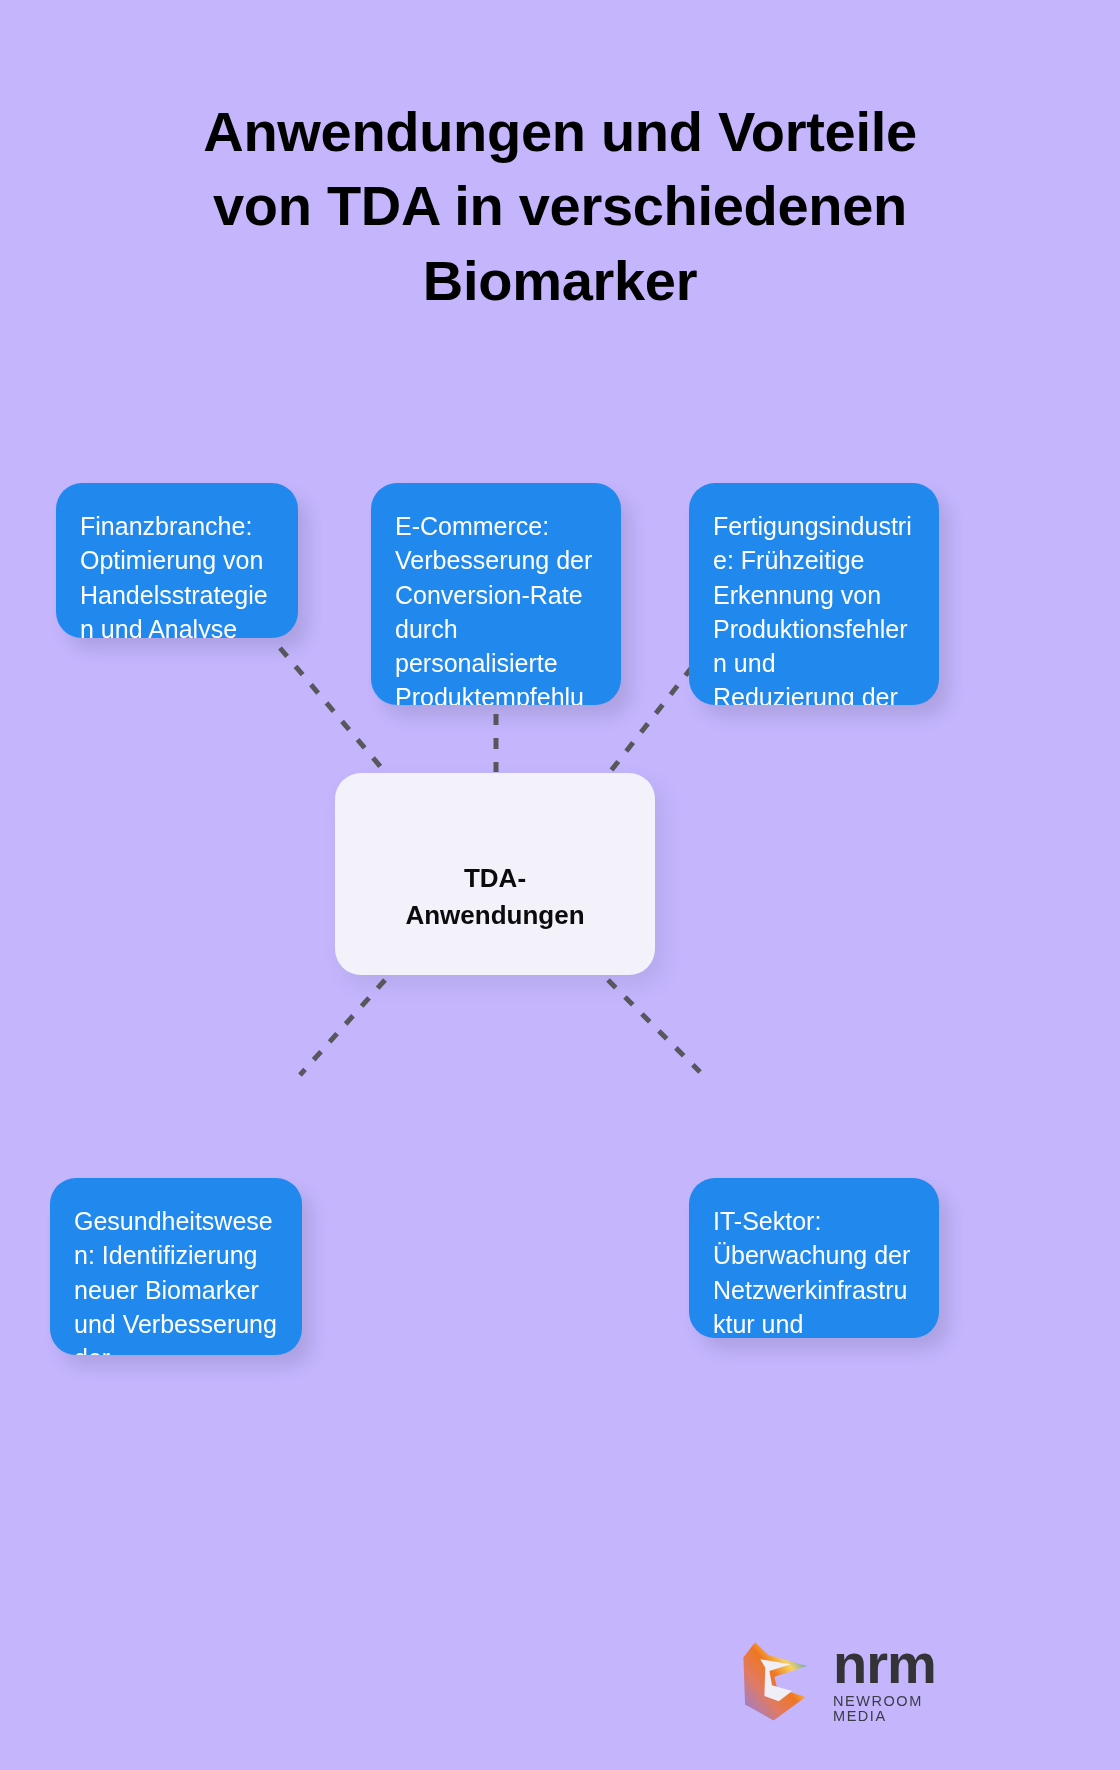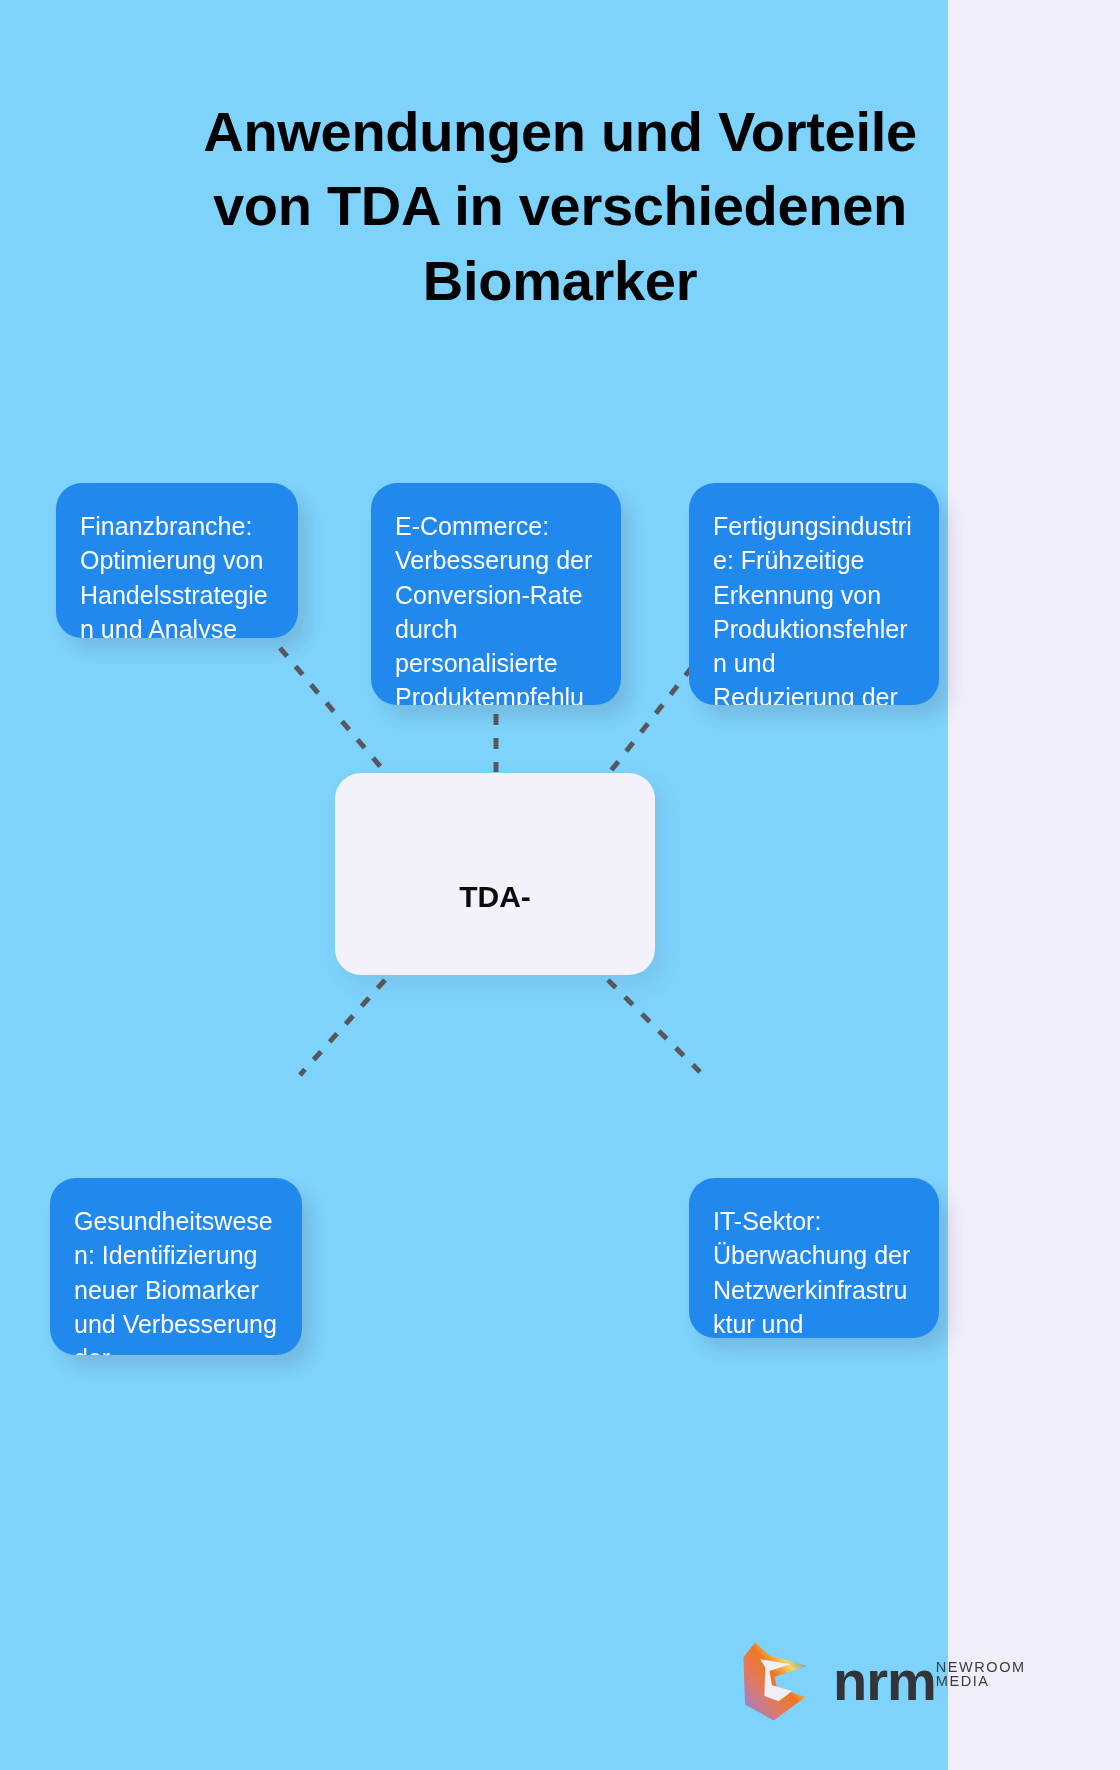--- a/index.html
+++ b/index.html
@@ -10,23 +10,23 @@
     width: 1120px;
     height: 1770px;
     background: #f0eef8;
     font-family: "Liberation Sans", sans-serif;
     overflow: hidden;
     position: relative;
   }
 
   #canvas {
     position: relative;
-    width: 948px;
+    width: 1120px;
     height: 1770px;
-    background: #7dd3fc;
+    background: #c4b5fd;
   }
 
   
   #title {
     position: absolute;
     left: 110px;
     top: 95px;
     width: 900px;
     text-align: center;
     font-size: 56px;
@@ -85,21 +85,21 @@
     background: #f3f1fa;
     border-radius: 26px;
     box-shadow: 8px 10px 20px rgba(90, 90, 120, 0.13);
     display: flex;
     align-items: center;
     justify-content: center;
     box-sizing: border-box;
   }
   #center-node .center-label {
     text-align: center;
-    font-size: 30px;
+    font-size: 26px;
     line-height: 1.4;
     font-weight: 700;
     color: #0b0b0b;
     font-family: "Liberation Sans", sans-serif;
     margin-top: 45px;
   }
   #center-node .center-label .cline { display: block; }
 
   
   #logo {
@@ -108,21 +108,21 @@
     top: 1628px;
     width: 230px;
     height: 105px;
     display: flex;
     align-items: center;
     gap: 14px;
   }
   #logo-mark { width: 84px; height: 84px; flex: 0 0 auto; }
   #logo-text-wrap {
     display: flex;
-    flex-direction: row;
+    flex-direction: column;
     justify-content: center;
     line-height: 1;
   }
   #logo-word {
     font-size: 56px;
     font-weight: 700;
     color: #333338;
     letter-spacing: -1px;
     font-family: "Liberation Sans", sans-serif;
     line-height: 0.92;
@@ -163,20 +163,21 @@
     <span class="txt">E-Commerce: Verbesserung der Conversion-Rate durch personalisierte Produktempfehlungen</span>
   </div>
 
   <div class="node" id="node-manufacture">
     <span class="txt">Fertigungsindustrie: Frühzeitige Erkennung von Produktionsfehlern und Reduzierung der Ausschussrate</span>
   </div>
 
   <div id="center-node">
     <div class="center-label">
       <span class="cline">TDA-</span>
+      <span class="cline">Anwendungen</span>
     </div>
   </div>
 
   <div class="node" id="node-health">
     <span class="txt">Gesundheitswesen: Identifizierung neuer Biomarker und Verbesserung der Früherkennung von Krankheiten</span>
   </div>
 
   <div class="node" id="node-it">
     <span class="txt">IT-Sektor: Überwachung der Netzwerkinfrastruktur und Verbesserung der Systemverfügbarkeit</span>
   </div>

